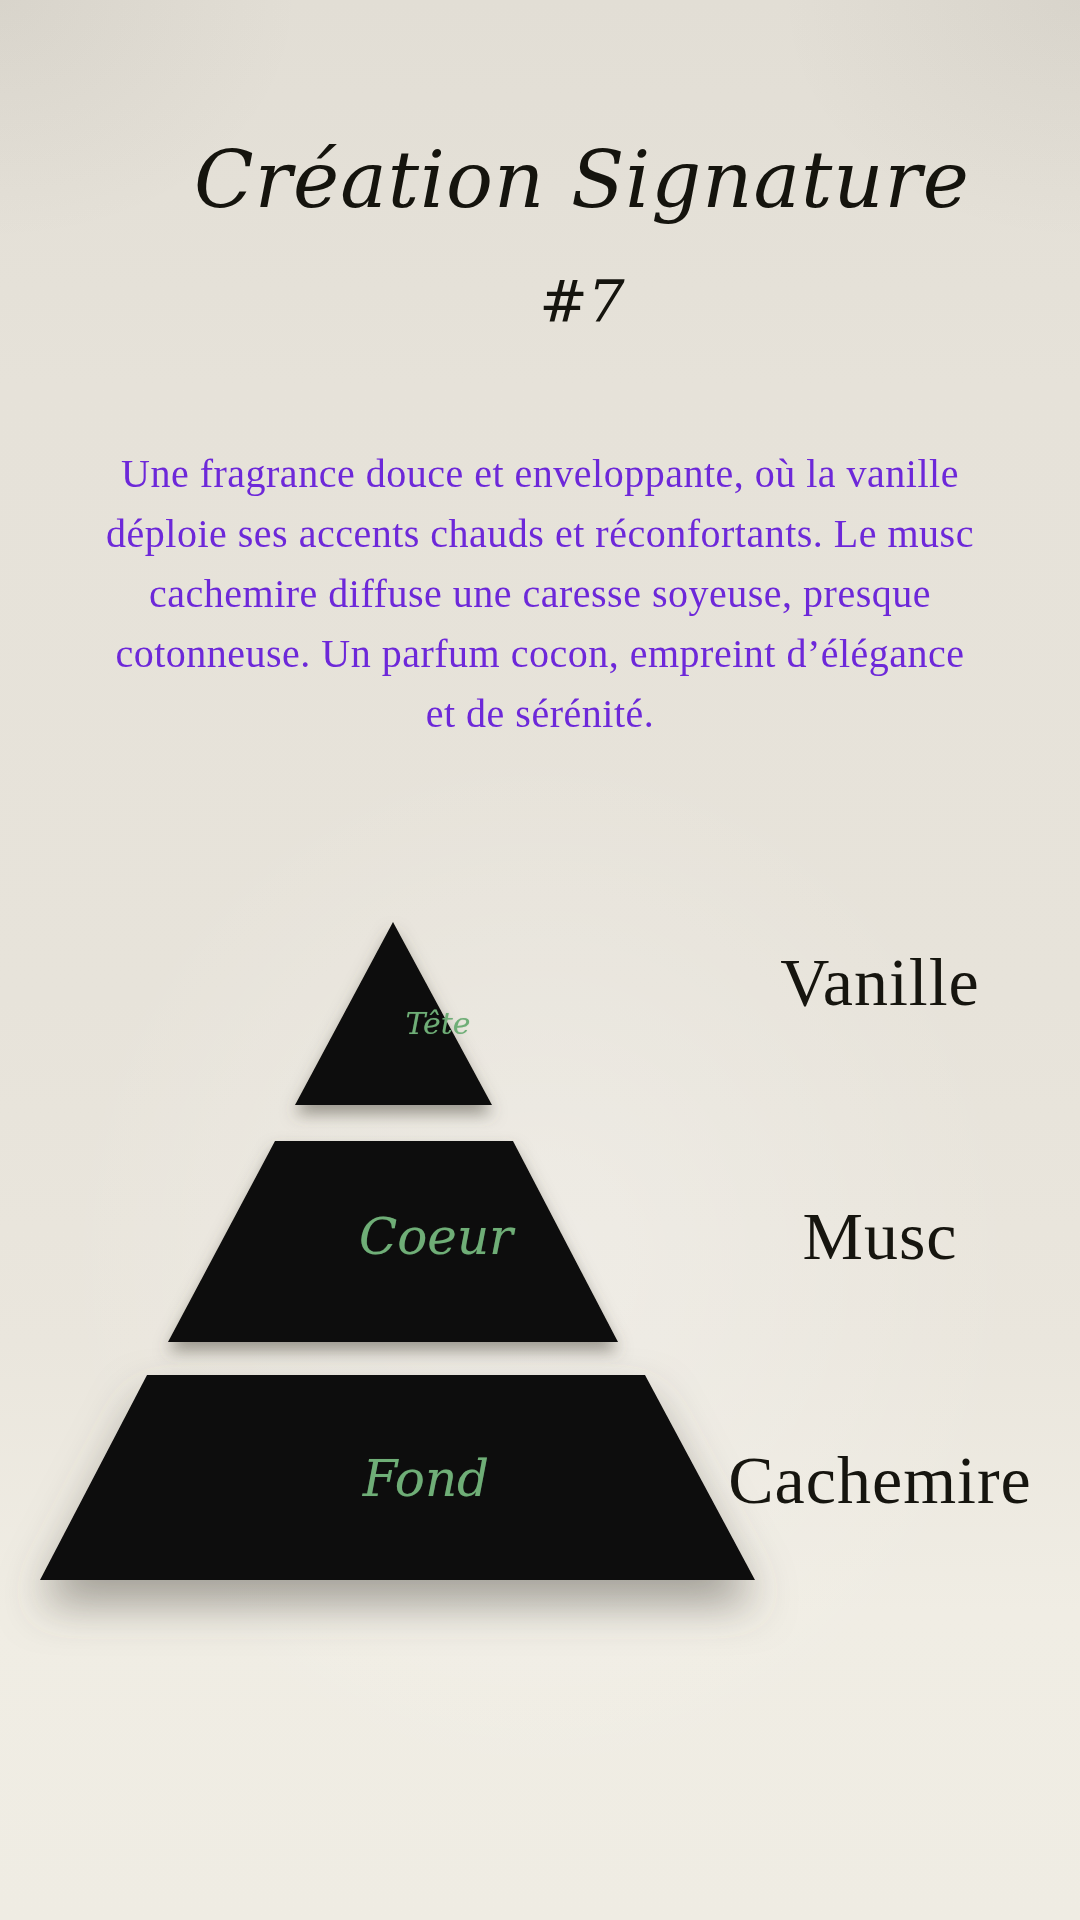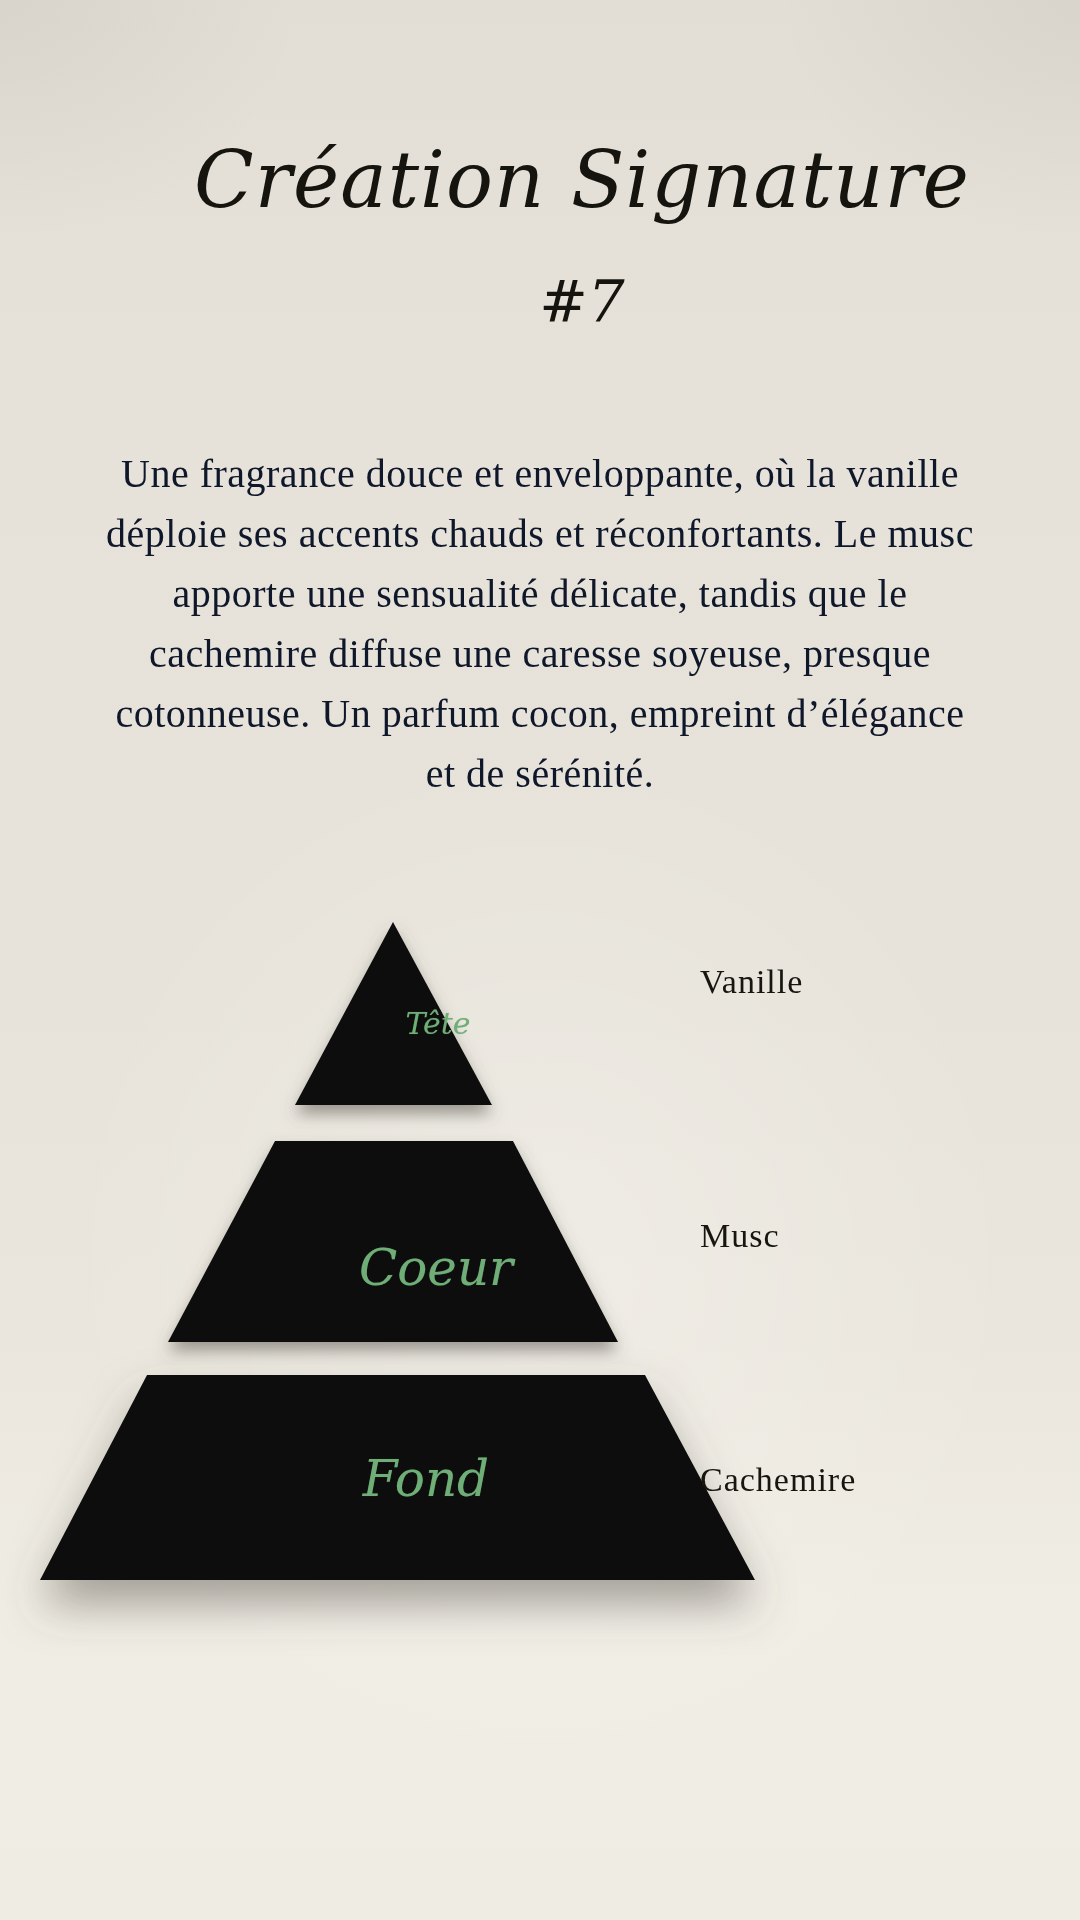--- a/index.html
+++ b/index.html
@@ -22,53 +22,52 @@
     color: #15140e; letter-spacing: 1px;
   }
   .edition {
     position: absolute; top: 268px; left: 0; width: 100%;
     text-align: center; font-size: 58px; line-height: 1.2; color: #15140e;
   }
 
   .description {
     position: absolute; top: 444px; left: 0; width: 100%;
     text-align: center; font-size: 40px; line-height: 60px;
-    color: #0f172a; letter-spacing: 0.5px;
+    color: #6d28d9; letter-spacing: 0.5px;
   }
   .description .line { display: block; }
 
   .pyramid-svg { position: absolute; left: 0; top: 0; width: 1080px; height: 1920px; }
 
   .level-label {
     position: absolute; width: 320px; text-align: center;
     color: #6fae77; font-family: "DejaVu Serif", serif; font-style: italic;
     text-shadow: 0 0 1px rgba(111,174,119,0.4);
   }
   .label-tete  { left: 236px; top: 1006px; font-size: 30px; }
-  .label-coeur { left: 234px; top: 1208px; font-size: 50px; margin-top: 31px; }
+  .label-coeur { left: 234px; top: 1208px; font-size: 50px; }
   .label-fond  { left: 224px; top: 1450px; font-size: 50px; }
 
   .note {
-    position: absolute; left: 700px; width: 360px; 
-    font-size: 34px; line-height: 56px; color: #16150f; letter-spacing: 1px;
+    position: absolute; left: 700px; width: 360px; text-align: center;
+    font-size: 68px; line-height: 56px; color: #16150f; letter-spacing: 1px;
   }
   .note-vanille   { top: 954px; }
   .note-musc      { top: 1208px; }
   .note-cachemire { top: 1452px; }
 </style>
 </head>
 <body>
 
 <div class="title script">Création Signature</div>
 <div class="edition script">#7</div>
 
 <div class="description">
   <span class="line">Une fragrance douce et enveloppante, où la vanille</span>
   <span class="line">déploie ses accents chauds et réconfortants. Le musc</span>
-  <span class="line">apporte une sensualité délicate, tandis que le</span>
   <span class="line">cachemire diffuse une caresse soyeuse, presque</span>
   <span class="line">cotonneuse. Un parfum cocon, empreint d’élégance</span>
   <span class="line">et de sérénité.</span>
 </div>
 
 <svg class="pyramid-svg" viewBox="0 0 1080 1920" width="1080" height="1920" xmlns="http://www.w3.org/2000/svg">
   <defs>
     <filter id="shadow-small" x="-40%" y="-40%" width="180%" height="220%">
       <feDropShadow dx="0" dy="9" stdDeviation="8" flood-color="#57524a" flood-opacity="0.55"></feDropShadow>
     </filter>

